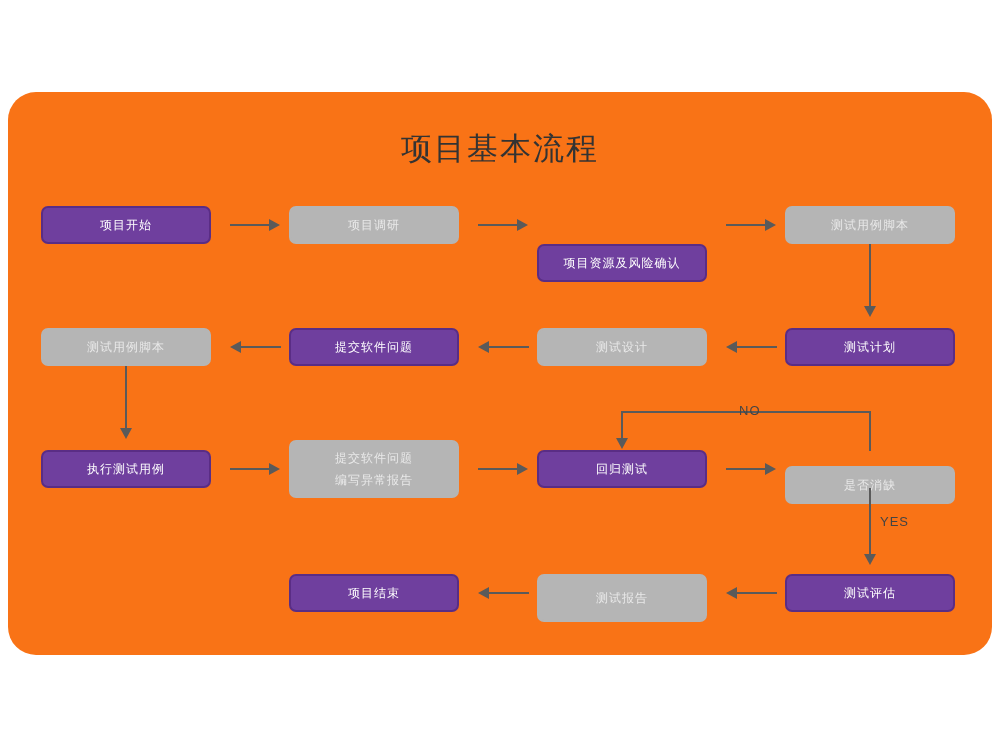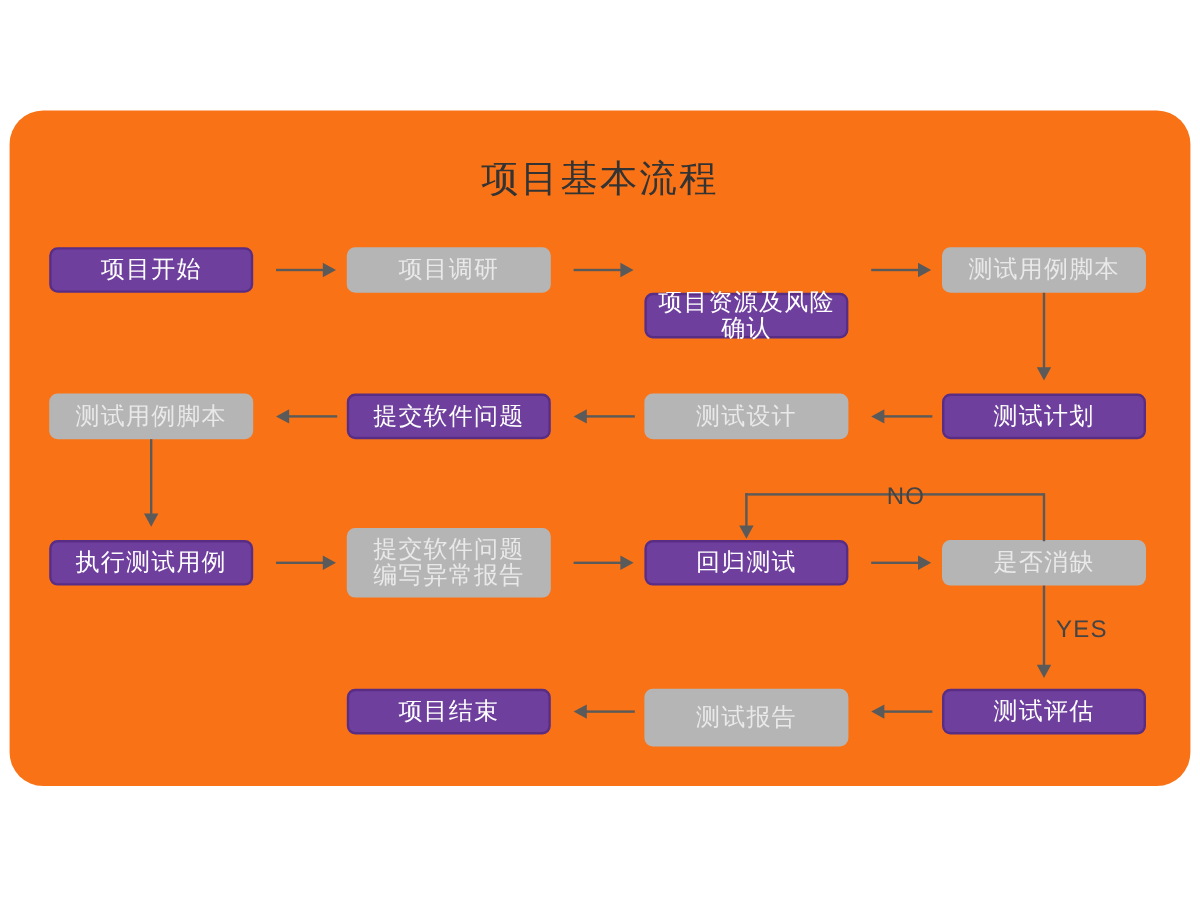--- a/index.html
+++ b/index.html
@@ -45,21 +45,21 @@
 
   
   .node {
     position: absolute;
     box-sizing: border-box;
     border-radius: 7px;
     display: flex;
     align-items: center;
     justify-content: center;
     text-align: center;
-    font-size: 20px;
+    font-size: 12px;
     line-height: 22px;
     letter-spacing: 1px;
     white-space: pre-line;
   }
   .node.purple {
     background: #6f3f9e;
     border: 2px solid #5a2d85;
     color: #ffffff;
   }
   .node.gray {
@@ -91,21 +91,21 @@
     border-right: 11px solid #5a5a5a;
   }
   .arrow.down {
     border-left: 6px solid transparent;
     border-right: 6px solid transparent;
     border-top: 11px solid #5a5a5a;
   }
 
   .edge-label {
     position: absolute;
-    font-size: 20px;
+    font-size: 13px;
     color: #444444;
     letter-spacing: 1px;
   }
 </style>
 </head>
 <body>
 
 <div id="stage">
 
   <div class="card">
@@ -161,21 +161,21 @@
 编写异常报告</div>
 
     <div class="hline" style="left:470px; top:376px; width:42px;"></div>
     <div class="arrow right" style="left:509px; top:371px;"></div>
 
     <div class="node purple" style="left:529px; top:358px; width:170px; height:38px;">回归测试</div>
 
     <div class="hline" style="left:718px; top:376px; width:42px;"></div>
     <div class="arrow right" style="left:757px; top:371px;"></div>
 
-    <div class="node gray" style="left:777px; top:358px; width:170px; height:38px;">是否消缺</div>
+    <div class="node gray" style="left:777px; top:374px; width:170px; height:38px;">是否消缺</div>
 
     <div class="vline" style="left:861px; top:319px; height:40px;"></div>
     <div class="hline" style="left:613px; top:319px; width:249px;"></div>
     <div class="vline" style="left:613px; top:319px; height:30px;"></div>
     <div class="arrow down" style="left:608px; top:346px;"></div>
     <div class="edge-label" style="left:731px; top:311px;">NO</div>
 
     <div class="vline" style="left:861px; top:396px; height:70px;"></div>
     <div class="arrow down" style="left:856px; top:462px;"></div>
     <div class="edge-label" style="left:872px; top:422px;">YES</div>

